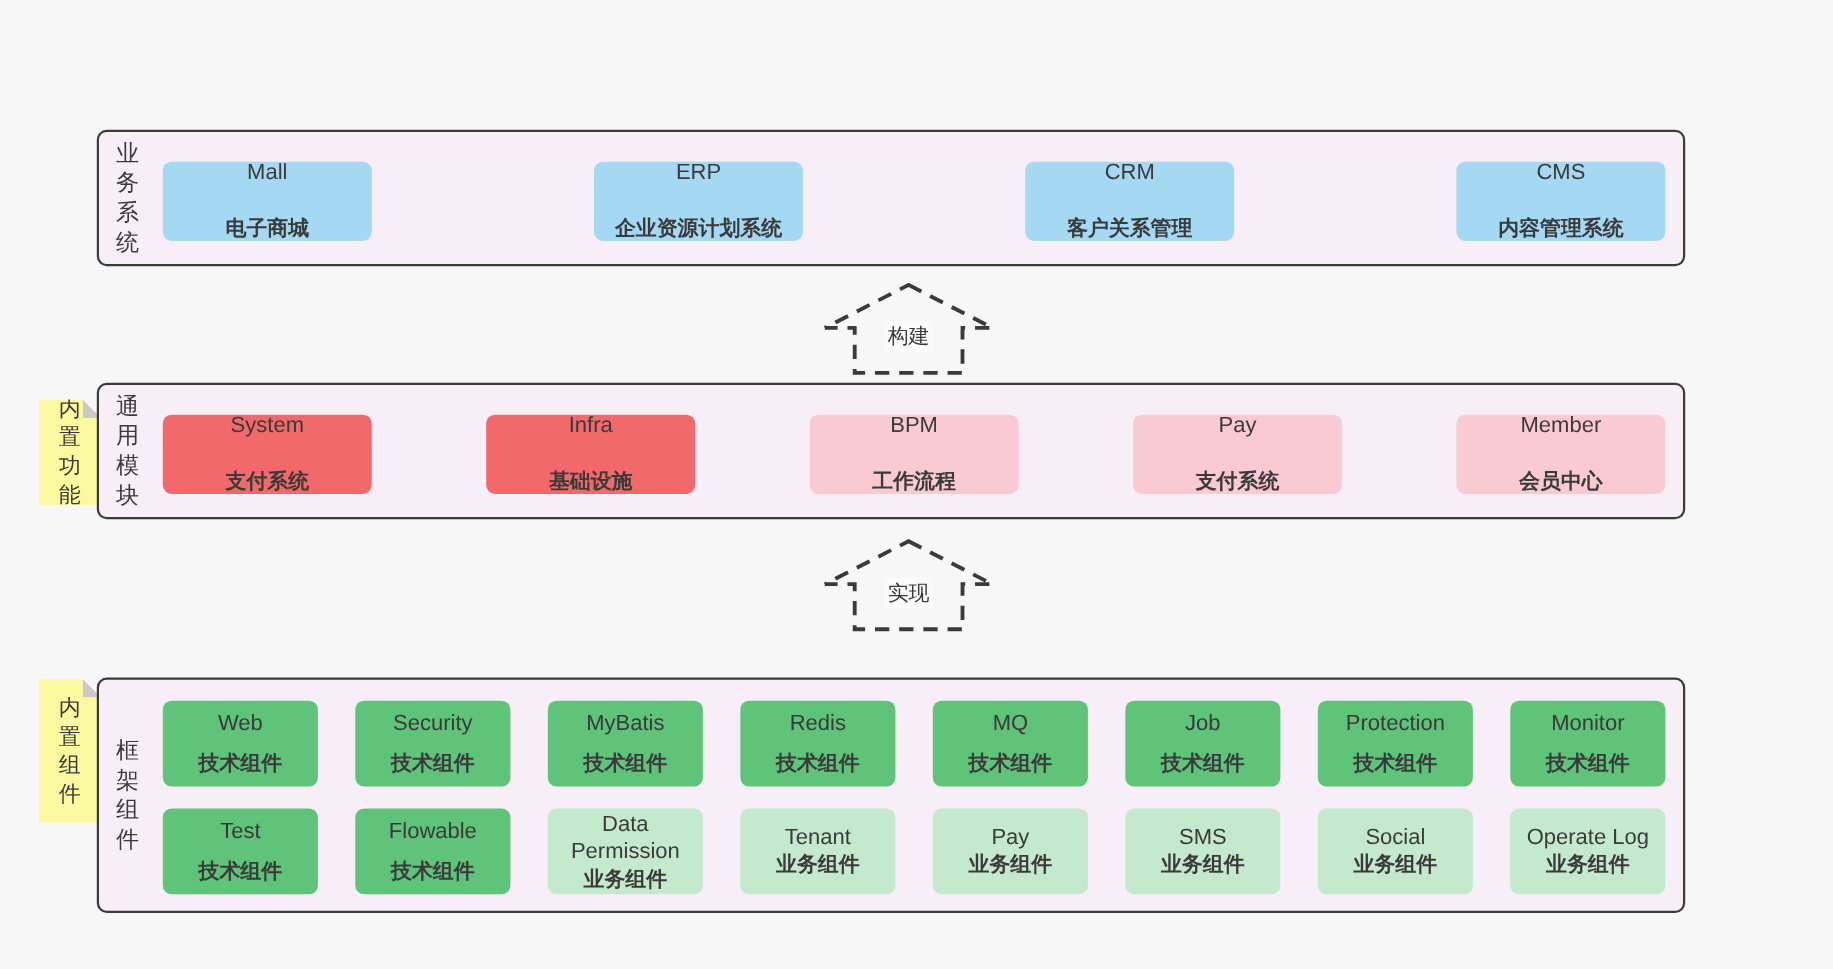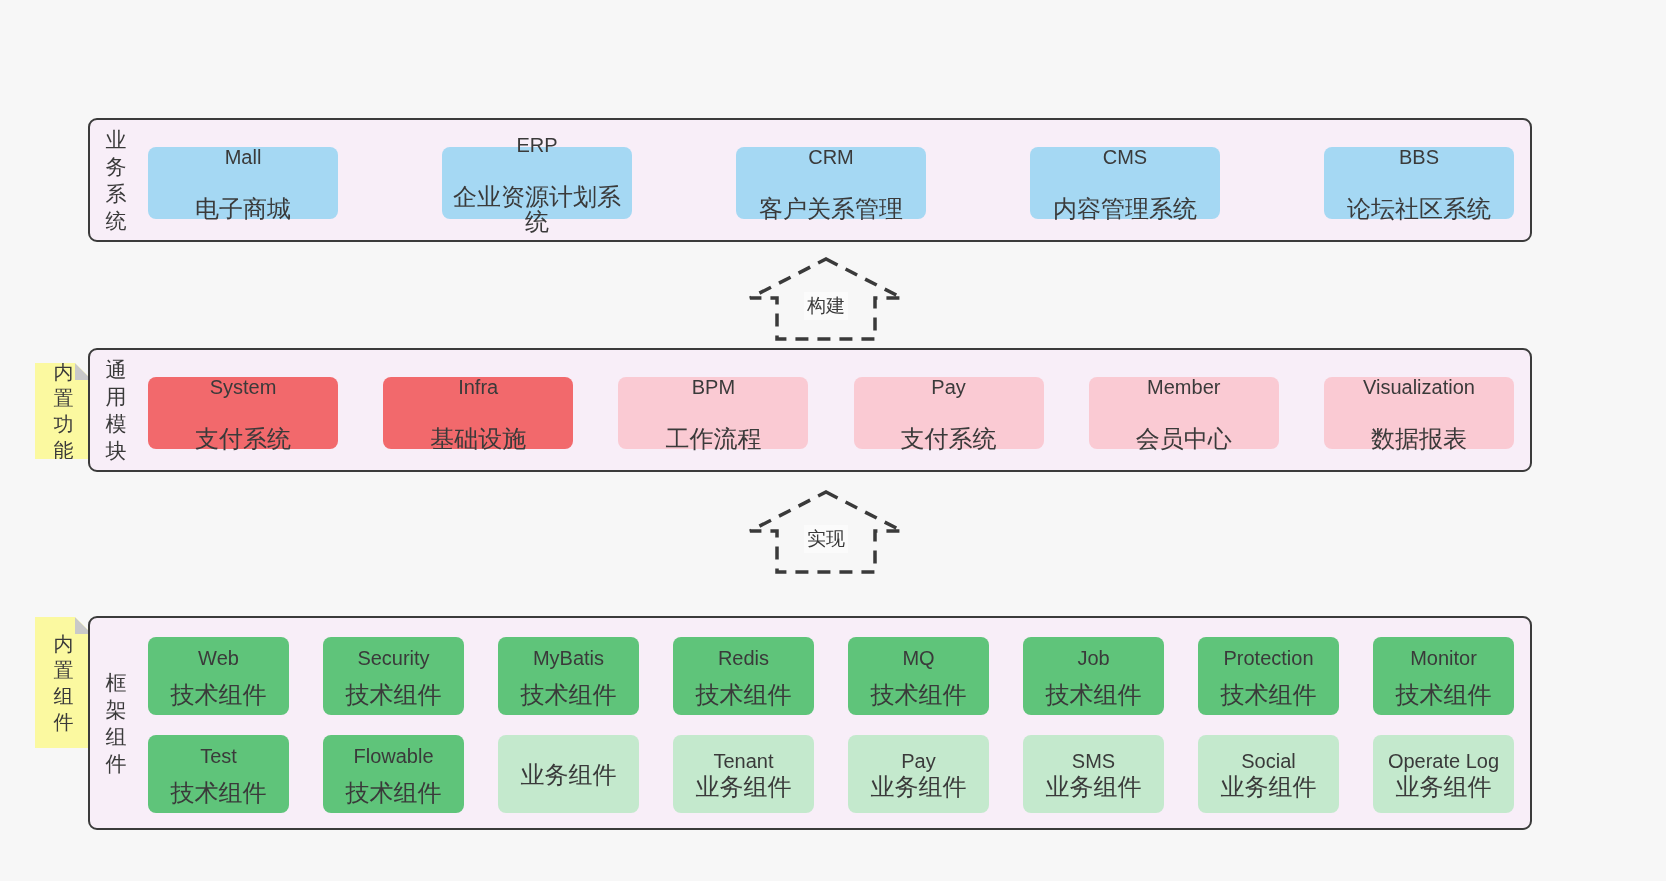--- a/index.html
+++ b/index.html
@@ -43,21 +43,21 @@
   #layer-components .boxes.row2{top:117px;}
 
   .box{
     border-radius:8px;display:flex;flex-direction:column;
     align-items:center;justify-content:center;text-align:center;
     color:var(--text);padding:2px;
   }
   #layer-business .box,#layer-modules .box{width:190px;height:72px;gap:26px;}
   #layer-components .box{width:141px;height:78px;}
   .box .t{font-size:20px;line-height:25px;}
-  .box .s{font-size:24px;line-height:25px;}
+  .box .s{font-size:19px;line-height:25px;font-weight:bold;}
   .v-blue{background:var(--box_blue);}
   .v-red{background:var(--box_red);}
   .v-pink{background:var(--box_pink);}
   .v-green{background:var(--box_green);gap:11px;}
   .v-green-light{background:var(--box_green_light);}
 
   
   .sticky{
     position:absolute;left:35px;width:57px;background:var(--sticky_bg);
     clip-path:polygon(0 0,calc(100% - 17px) 0,100% 17px,100% 100%,0 100%);
@@ -127,24 +127,20 @@
           <div class="s">企业资源计划系统</div>
         </div>
         <div class="box v-blue">
           <div class="t">CRM</div>
           <div class="s">客户关系管理</div>
         </div>
         <div class="box v-blue">
           <div class="t">CMS</div>
           <div class="s">内容管理系统</div>
         </div>
-        <div class="box v-blue">
-          <div class="t">BBS</div>
-          <div class="s">论坛社区系统</div>
-        </div>
       </div>
   </section>
 
   <section class="layer" id="layer-modules">
     <div class="vlabel">通用模块</div>
     <div class="boxes">
         <div class="box v-red">
           <div class="t">System</div>
           <div class="s">支付系统</div>
         </div>
@@ -157,24 +153,20 @@
           <div class="s">工作流程</div>
         </div>
         <div class="box v-pink">
           <div class="t">Pay</div>
           <div class="s">支付系统</div>
         </div>
         <div class="box v-pink">
           <div class="t">Member</div>
           <div class="s">会员中心</div>
         </div>
-        <div class="box v-pink">
-          <div class="t">Visualization</div>
-          <div class="s">数据报表</div>
-        </div>
       </div>
   </section>
 
   <section class="layer" id="layer-components">
     <div class="vlabel">框架组件</div>
     <div class="boxes row1">
         <div class="box v-green">
           <div class="t">Web</div>
           <div class="s">技术组件</div>
         </div>
@@ -210,20 +202,21 @@
     <div class="boxes row2">
         <div class="box v-green">
           <div class="t">Test</div>
           <div class="s">技术组件</div>
         </div>
         <div class="box v-green">
           <div class="t">Flowable</div>
           <div class="s">技术组件</div>
         </div>
         <div class="box v-green-light">
+          <div class="t">Data Permission</div>
           <div class="s">业务组件</div>
         </div>
         <div class="box v-green-light">
           <div class="t">Tenant</div>
           <div class="s">业务组件</div>
         </div>
         <div class="box v-green-light">
           <div class="t">Pay</div>
           <div class="s">业务组件</div>
         </div>

